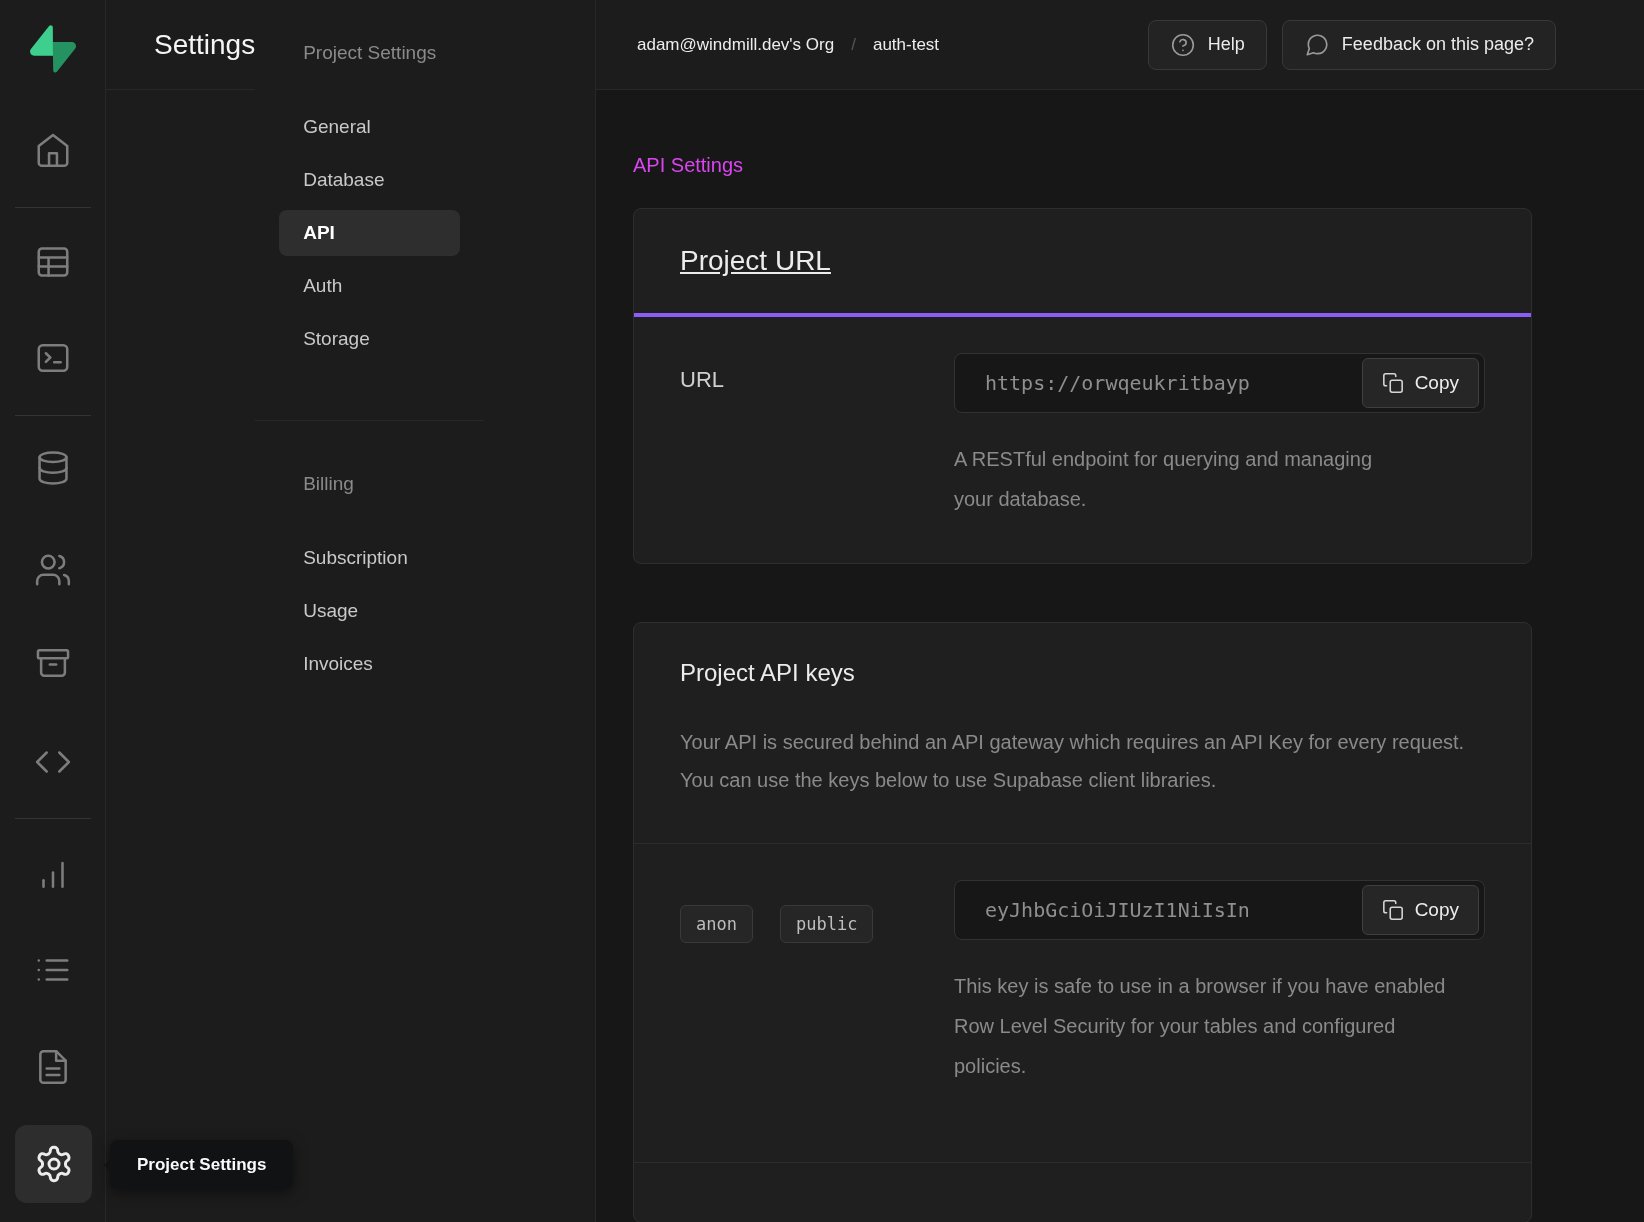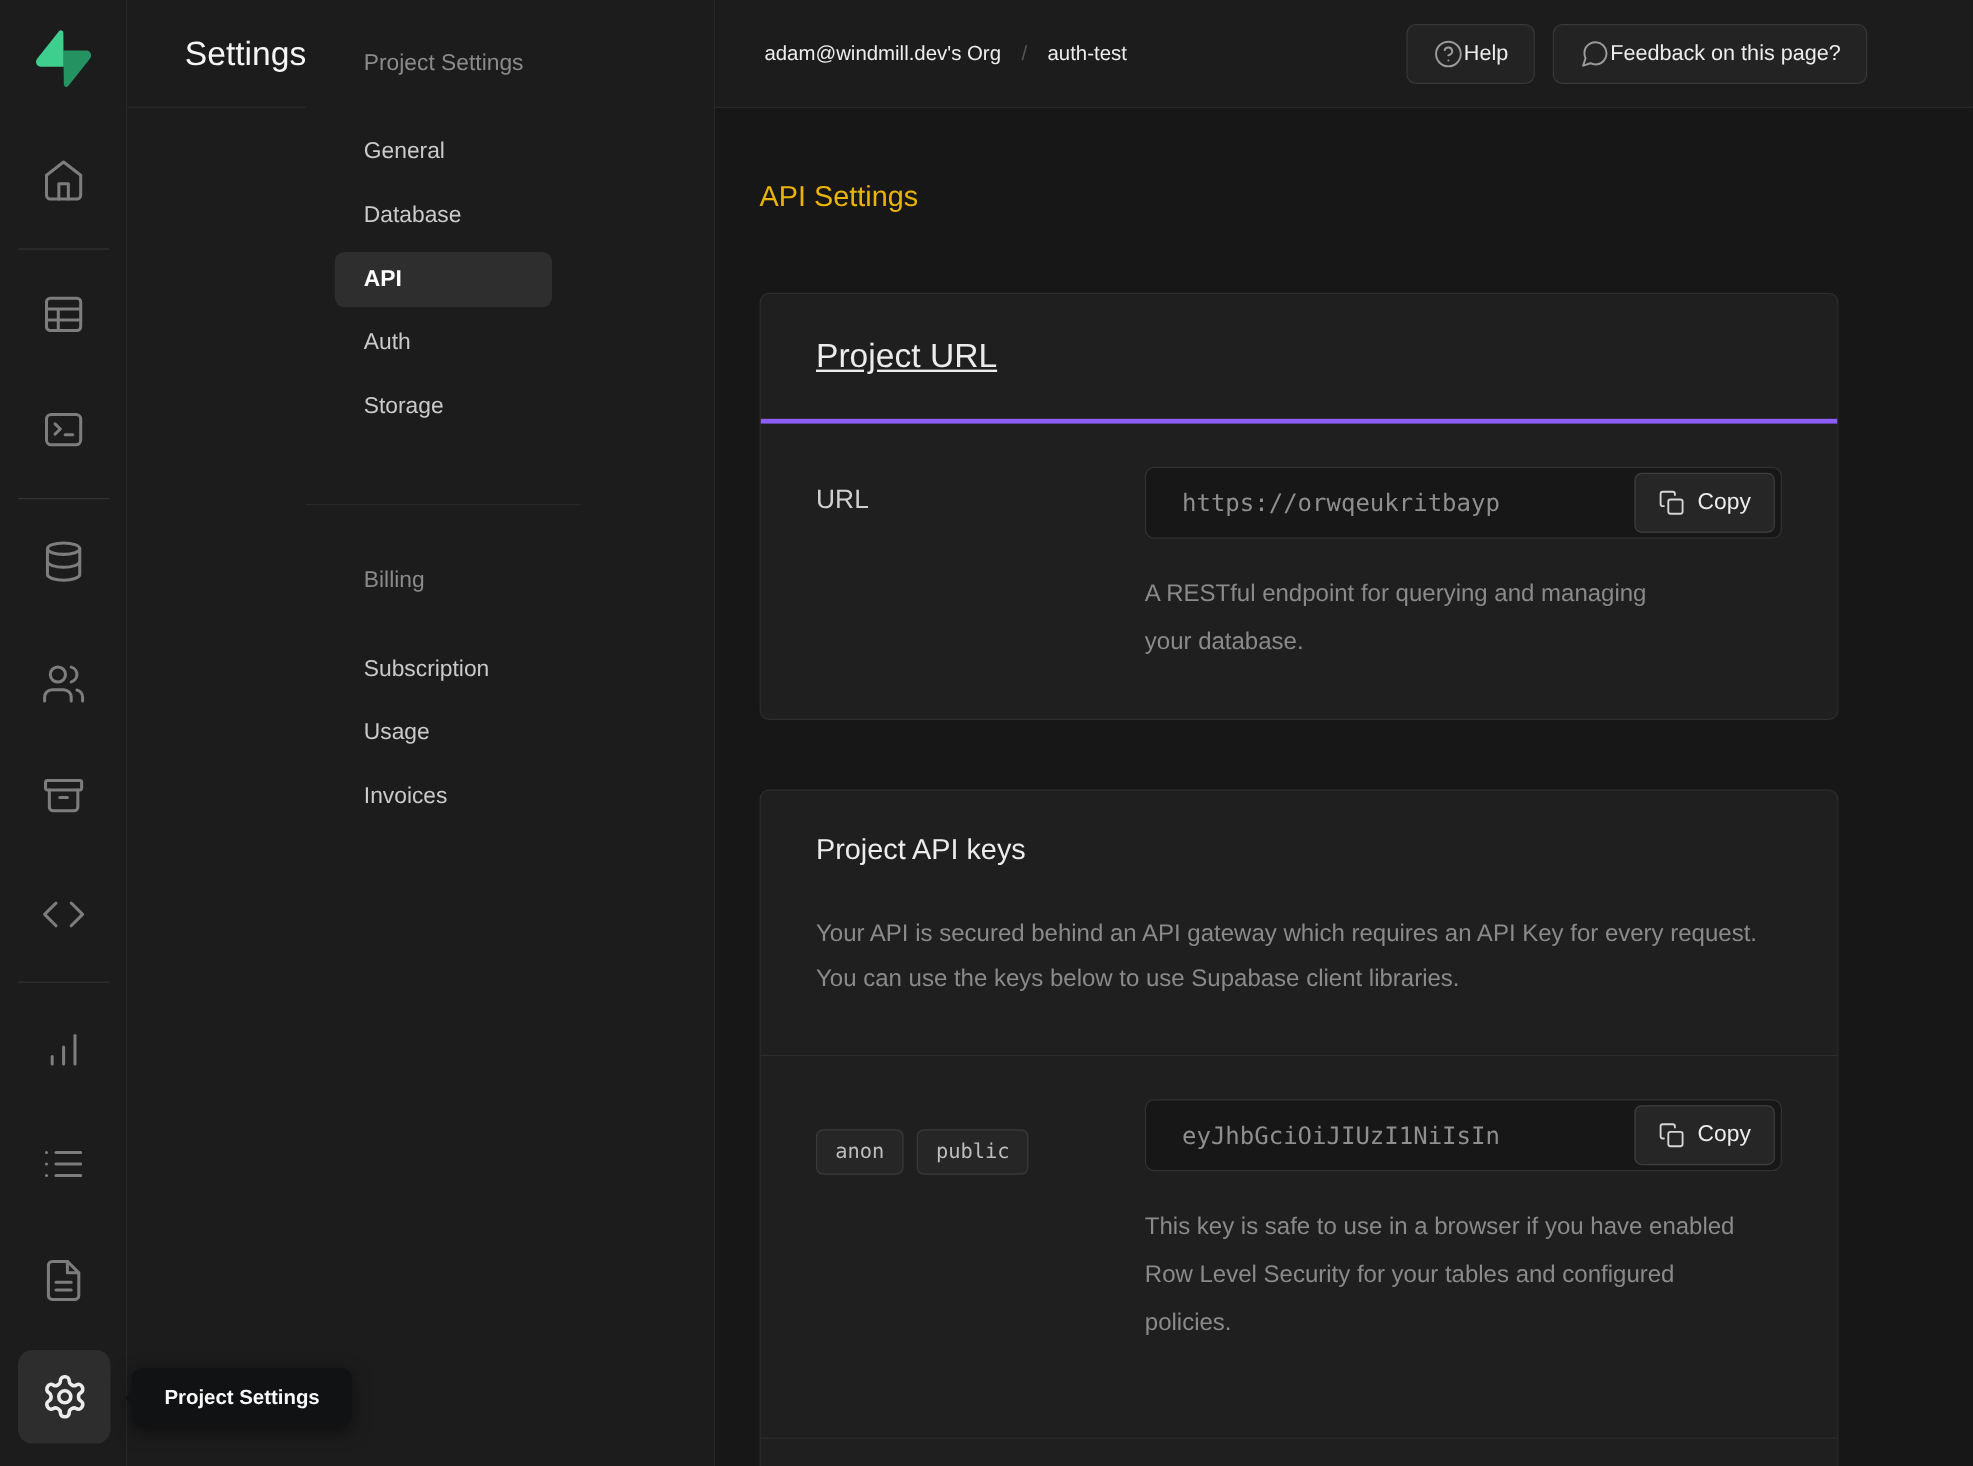--- a/index.html
+++ b/index.html
@@ -42,37 +42,37 @@
 
   
   .main { flex:1; display:flex; flex-direction:column; overflow:hidden; background:#171717; }
   .main-header { height:90px; flex:0 0 90px; background:#1c1c1c; border-bottom:1px solid #282828;
     display:flex; align-items:center; padding:0 88px 0 41px; }
   .crumbs { display:flex; gap:17px; }
   .crumb { font-size:17px; color:#ededed; cursor:pointer; }
   .crumb-sep { font-size:17px; color:#555; }
   .spacer { flex:1; }
   .hbtn { height:50px; margin-left:15px; padding:0 21px; background:#232323; border:1px solid #383838;
-    border-radius:8px; display:inline-flex; align-items:center; font-size:18px; color:#ececec; cursor:pointer; }
+    border-radius:8px; display:inline-flex; align-items:center; gap:12px; font-size:18px; color:#ececec; cursor:pointer; }
   .hbtn svg { width:26px; height:26px; color:#9a9a9a; }
 
   .content { padding:56px 0 0 37px; overflow:hidden; }
-  .page-title { font-size:24px; font-weight:500; color:#eab308; line-height:38px; margin-bottom:60px; }
+  .page-title { font-size:20px; font-weight:500; color:#d946ef; line-height:38px; margin-bottom:24px; }
 
   .card { width:899px; background:#1f1f1f; border:1px solid #2e2e2e; border-radius:8px; }
   .card + .card { margin-top:58px; }
   .card-h { padding:36px 46px; font-size:28px; color:#ececec; border-bottom:4px solid #8b5cf6;text-decoration:underline; }
   .card-h2 { padding:36px 46px 44px; border-bottom:1px solid #2c2c2c; }
   .card-h2 .title { font-size:24px; color:#ececec; }
   .card-h2 .desc { margin-top:36px; font-size:20px; line-height:38px; color:#8a8a8a; max-width:800px; }
 
   .row { display:flex; padding:36px 46px 44px; }
   .row.keys { padding:36px 46px 76px; }
   .row-label { width:274px; flex:0 0 274px; font-size:22px; color:#cfcfcf; padding-top:14px; }
-  .badges { display:flex; gap:11px; padding-top:11px; }
+  .badges { display:flex; gap:27px; padding-top:11px; }
   .badge { height:38px; padding:0 15px; background:#262626; border:1px solid #3a3a3a; border-radius:6px;
     display:inline-flex; align-items:center; font-family:"DejaVu Sans Mono", monospace; font-size:17px; color:#bdbdbd; }
   .row-field { flex:1; position:relative; }
   .input-box { height:60px; background:#171717; border:1px solid #323232; border-radius:8px;
     display:flex; align-items:center; padding:0 116px 0 30px; overflow:hidden; white-space:nowrap;
     font-family:"DejaVu Sans Mono", monospace; font-size:20px; color:#8f8f8f; cursor:text; }
   .copy-btn { position:absolute; top:5px; right:6px; height:50px; padding:0 19px; background:#262626;
     border:1px solid #3f3f3f; border-radius:6px; display:flex; align-items:center; gap:11px;
     font-size:19px; color:#ececec; cursor:pointer; }
   .copy-btn svg { width:22px; height:22px; color:#d6d6d6; }

